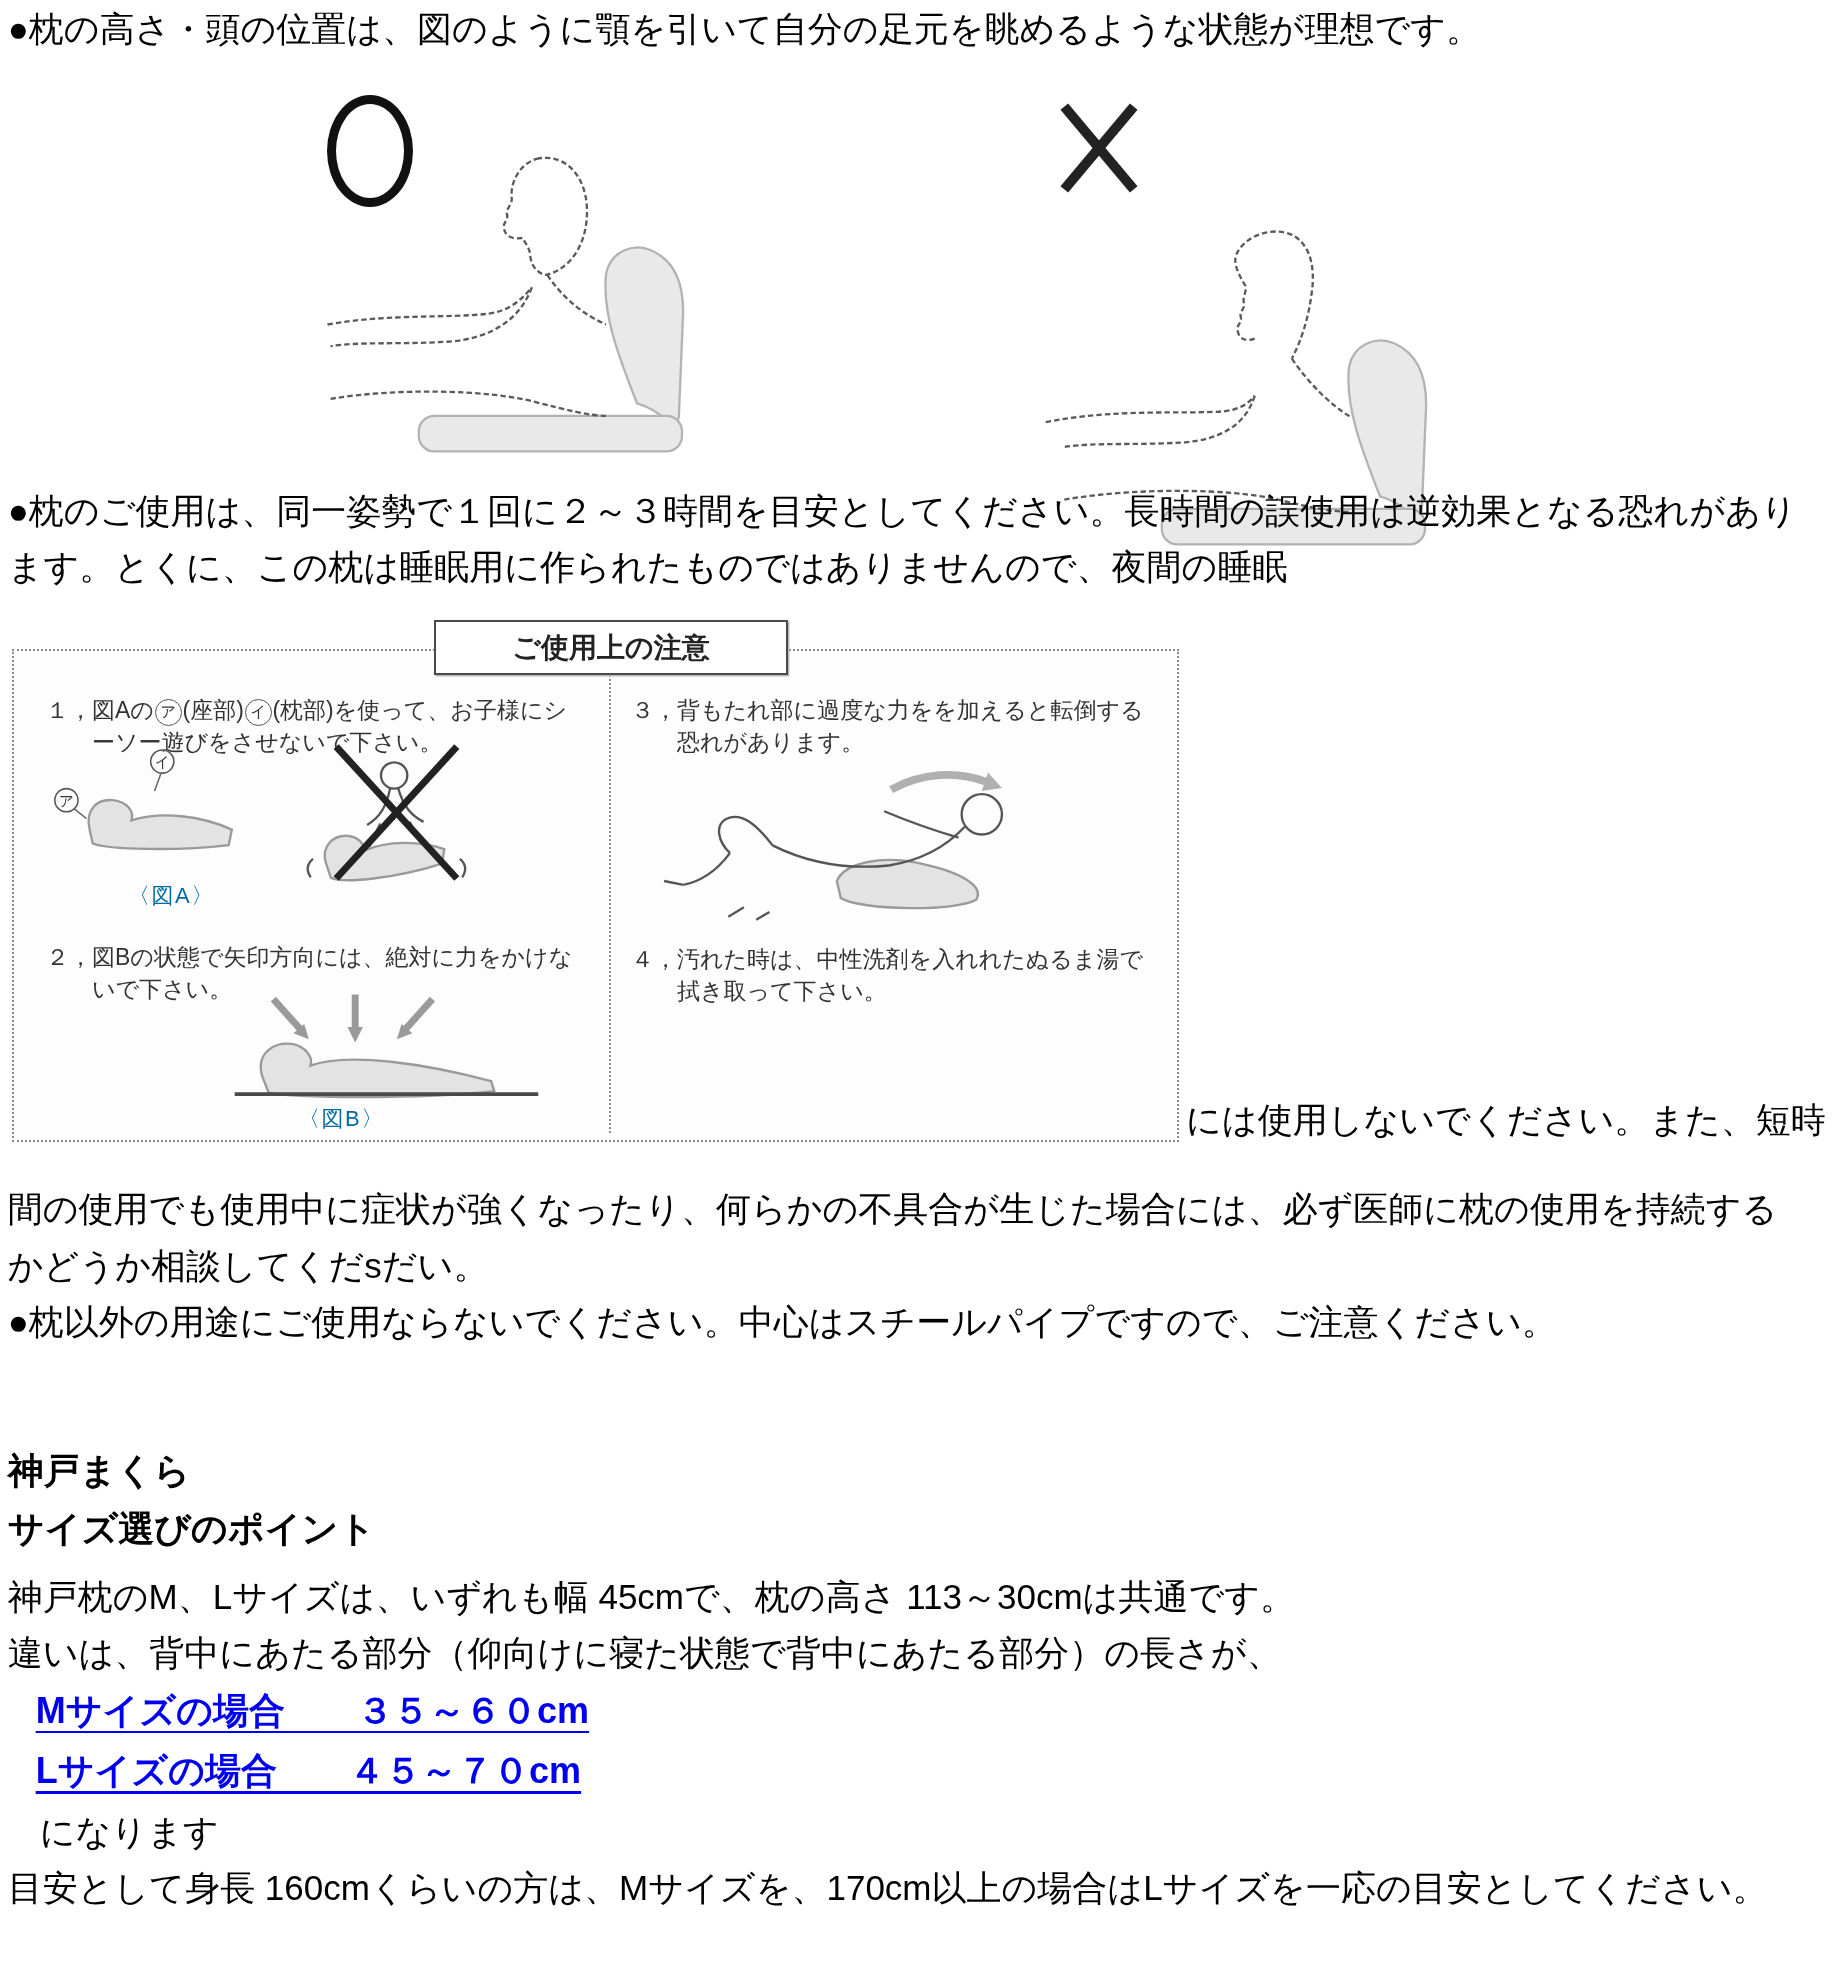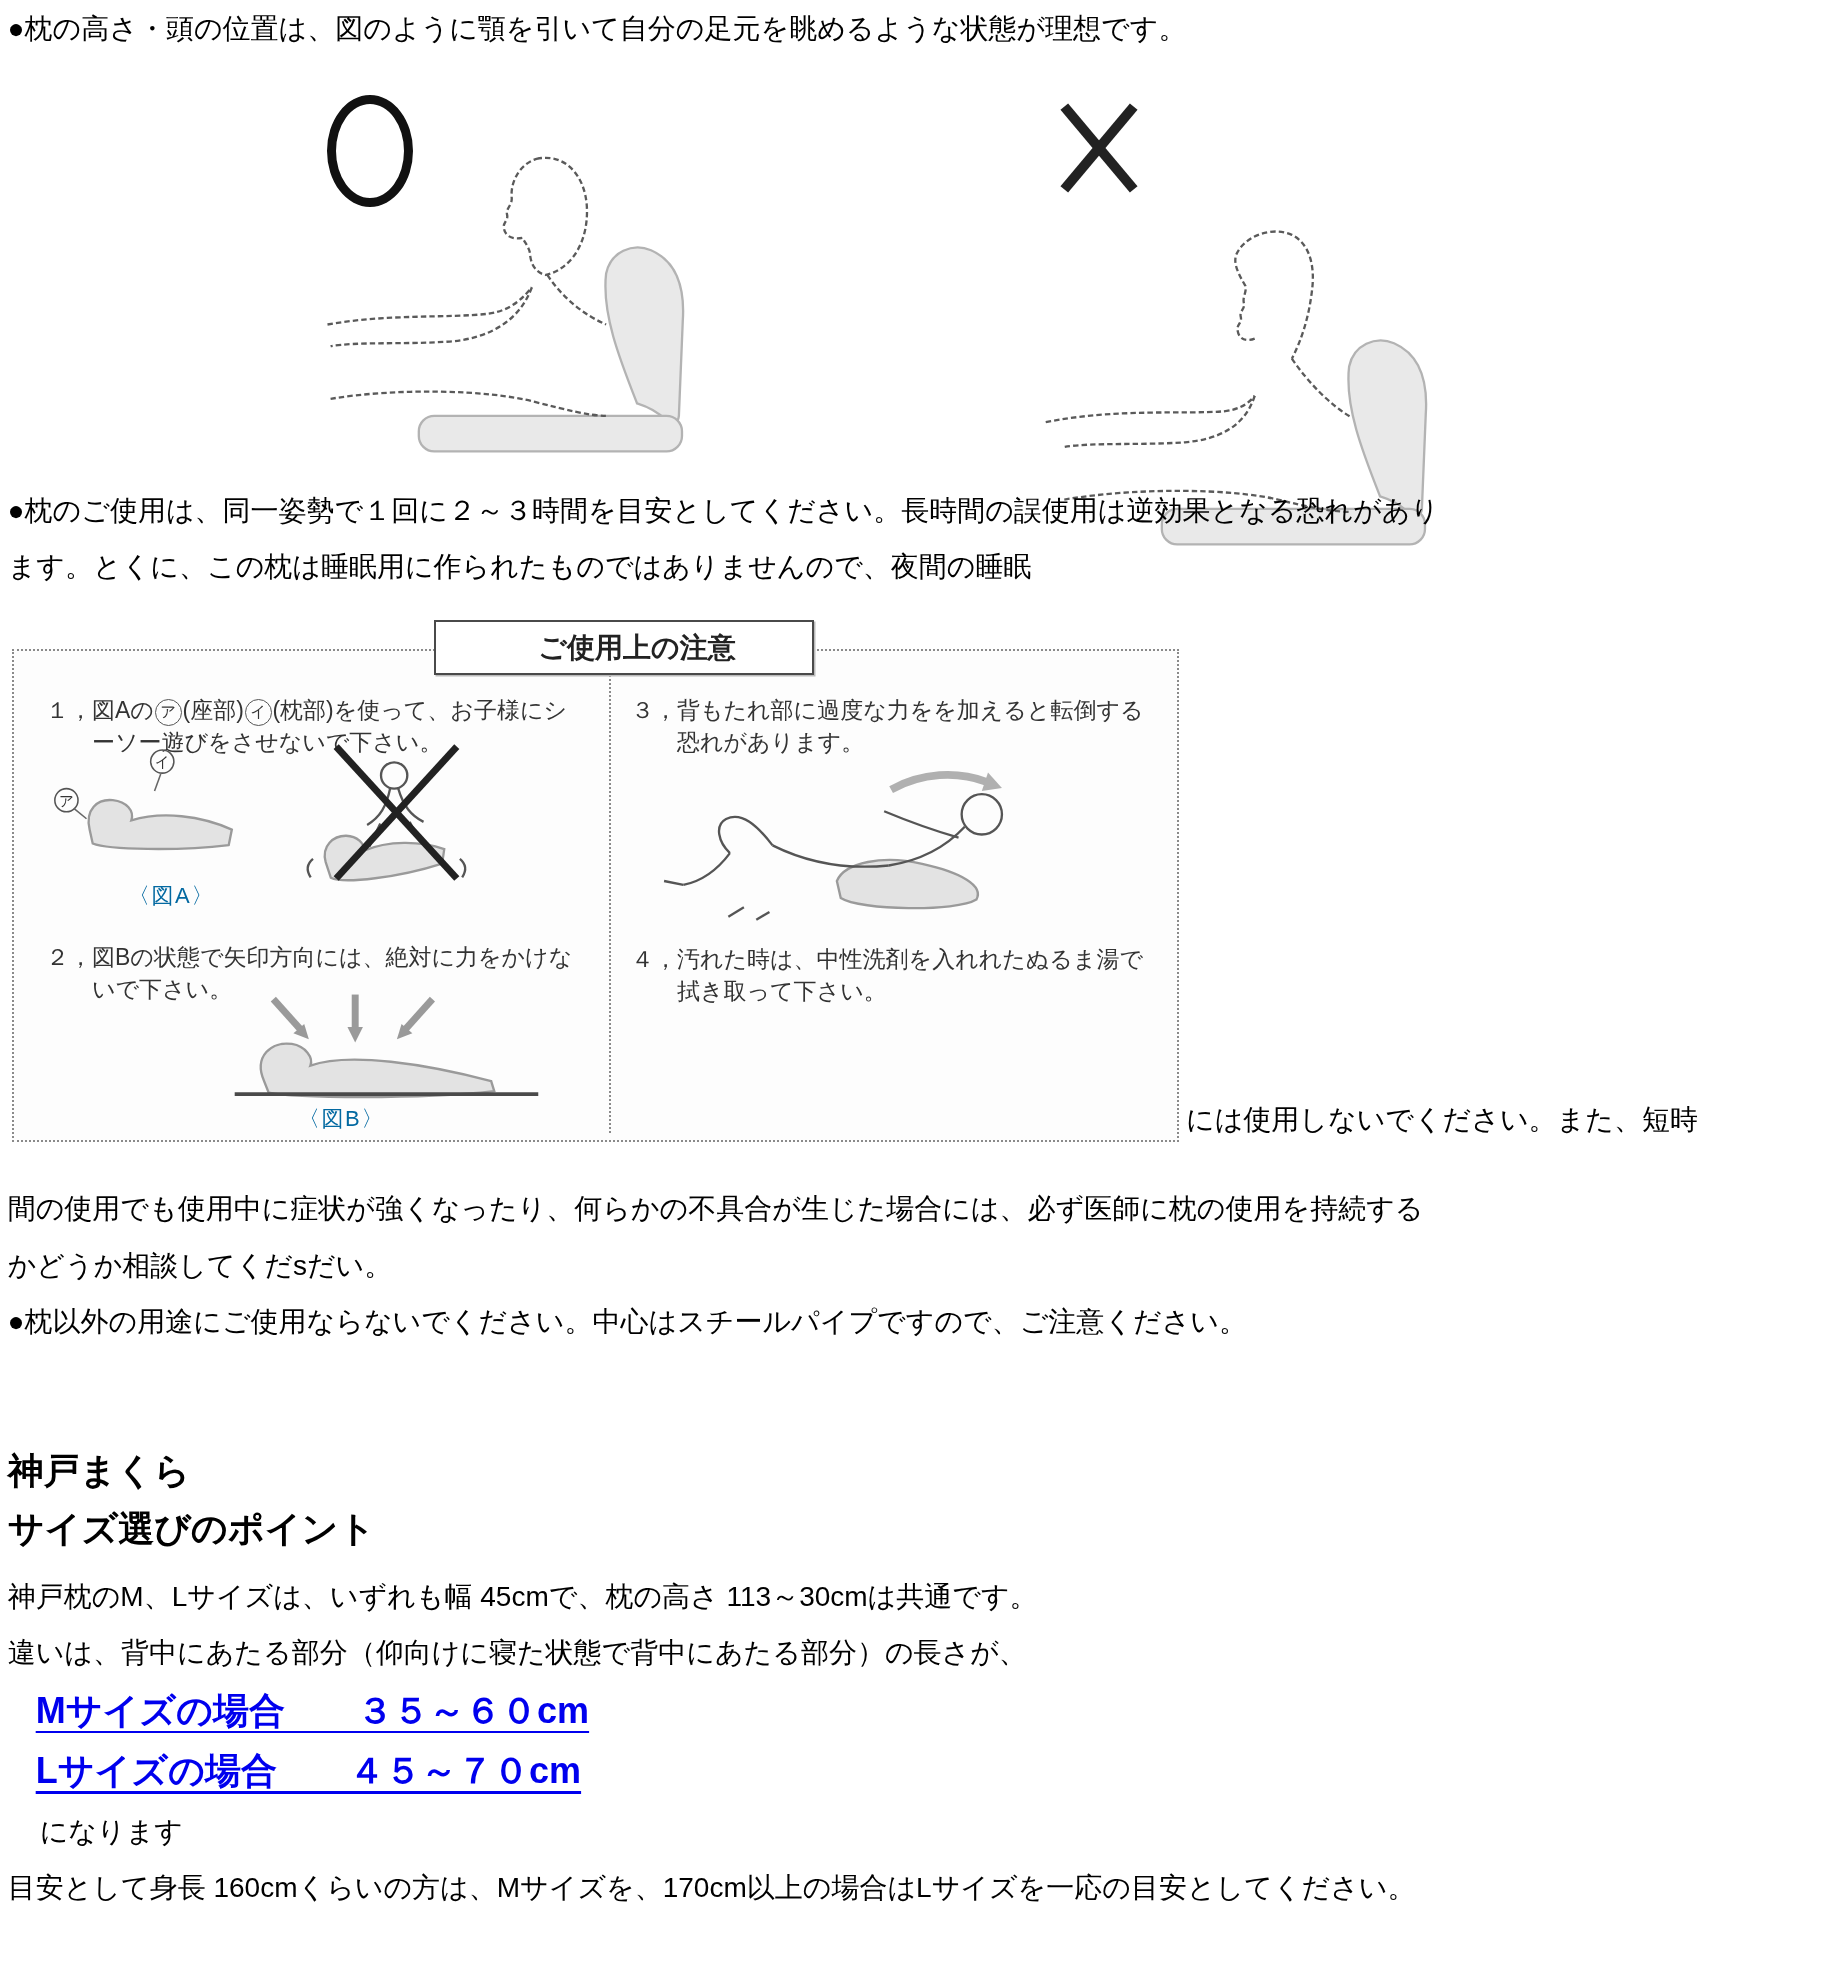--- a/index.html
+++ b/index.html
@@ -1,19 +1,19 @@
 <!DOCTYPE html>
 <html style="font-size:12.4px"><head>
 <meta charset="utf-8">
 <style>
   html,body{margin:0;padding:0;background:#ffffff;}
   body{width:1844px;height:1983px;position:relative;overflow:hidden;
        font-family:"Liberation Sans","DejaVu Sans",sans-serif;color:#000;}
   .abs{position:absolute;white-space:nowrap;}
-  .body-text{font-size:28px;line-height:46px;color:#000;}
+  .body-text{font-size:35px;line-height:46px;color:#000;}
   .heading{font-size:36px;font-weight:bold;color:#000;}
   .caution-outer{border:2.3px dotted #8a8a8a;background:#fdfdfd;}
   .caution-title{border:2.3px solid #4a4a4a;background:#ffffff;text-align:center;
                  font-size:28px;font-weight:bold;line-height:51px;color:#222;
                  box-shadow:1.5px 1.5px 0 #bbb;}
   .caution-item{font-size:23px;line-height:32px;color:#333;display:flex;white-space:normal;}
   .caution-item .cnum{flex:0 0 45px;}
   .caution-item .ctext{flex:1;}
   .circled{display:inline-block;width:25px;height:25px;border:1.5px solid #555;border-radius:50%;
            font-size:15.5px;line-height:23px;text-align:center;vertical-align:1.5px;margin:0 0.8px;}
@@ -65,21 +65,21 @@
       <path d="M84,440 C180,424 300,426 360,440 C400,450 430,456 455,456"></path>
     </g>
   </svg>
 </div>
 
 <div class="abs body-text" style="left:7.7px;top:488px;">●枕のご使用は、同一姿勢で１回に２～３時間を目安としてください。長時間の誤使用は逆効果となる恐れがあり</div>
 <div class="abs body-text" style="left:7.7px;top:544px;">ます。とくに、この枕は睡眠用に作られたものではありませんので、夜間の睡眠</div>
 
 <div class="abs caution-outer" style="left:11.6px;top:649px;width:1163px;height:489px;"></div>
 <div class="abs divider-v" style="left:609px;top:675px;height:458px;"></div>
-<div class="abs caution-title" style="left:434px;top:620px;width:350px;height:51px;padding-left:26px;">ご使用上の注意</div>
+<div class="abs caution-title" style="left:434px;top:620px;width:350px;height:51px;">ご使用上の注意</div>
 
 <div class="abs caution-item" style="left:46px;top:694px;width:534px;">
   <span class="cnum">１，</span>
   <span class="ctext"><span>図Aの</span><span class="circled">ア</span><span>(座部)</span><span class="circled">イ</span><span>(枕部)を使って、お子様にシーソー遊びをさせないで下さい。</span></span>
 </div>
 
 <svg class="abs" style="left:46px;top:743px;" width="534" height="143" viewBox="0 0 690 185">
   <g>
     <circle cx="150" cy="24" r="15" fill="none" stroke="#555" stroke-width="2"></circle>
     <text x="150" y="31" font-size="19" text-anchor="middle" fill="#333">イ</text>

